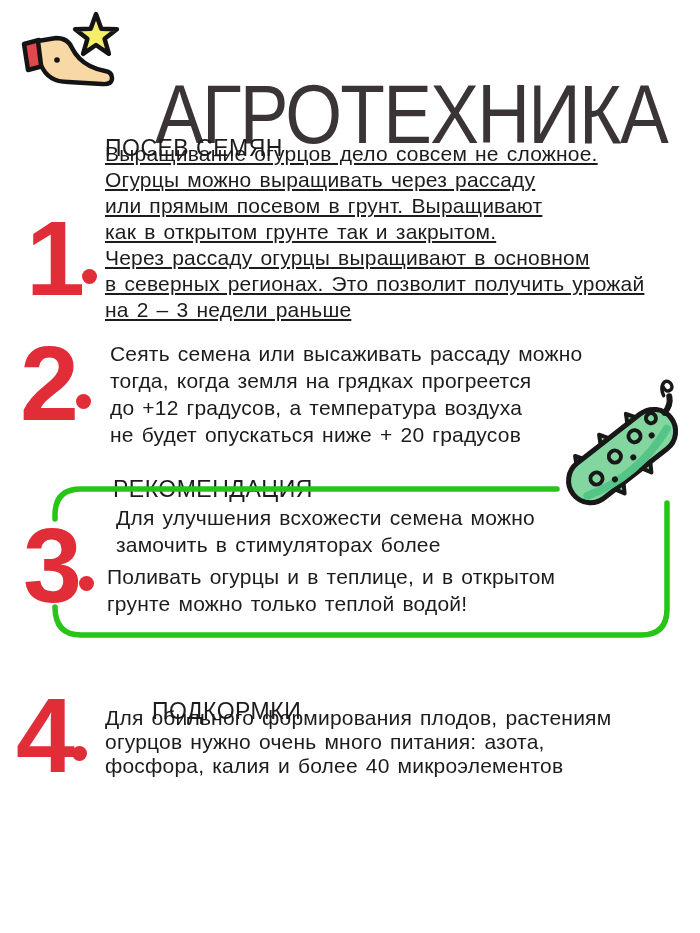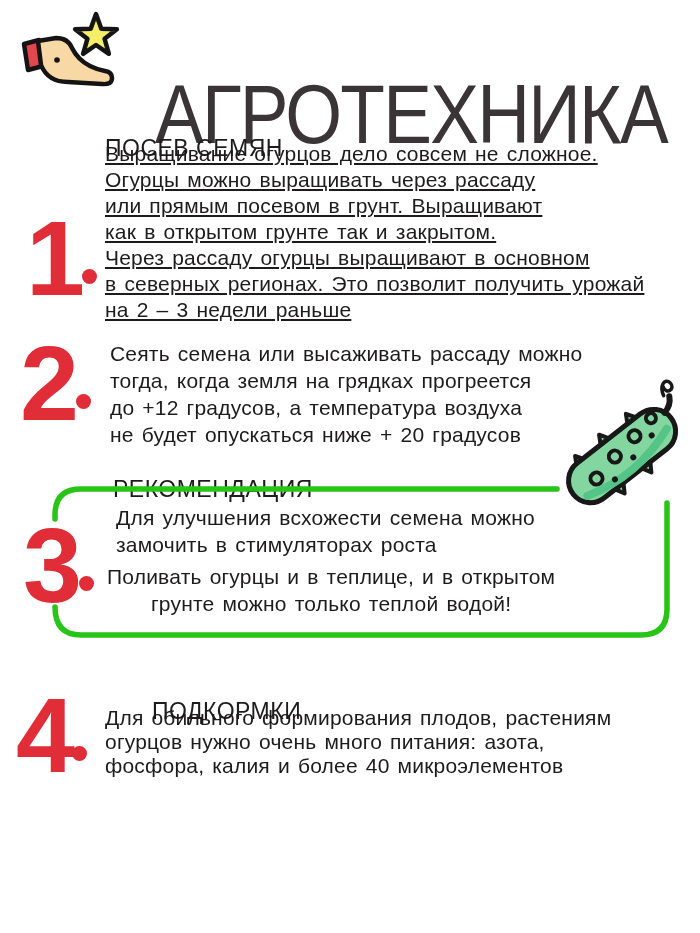--- a/index.html
+++ b/index.html
@@ -89,22 +89,22 @@
 <svg class="abs" style="left:40px;top:470px;" width="650" height="185" viewBox="0 0 650 185">
   <path d="M517 19 H41 Q15 19 15 45 V49" fill="none" stroke="#28c417" stroke-width="5.5" stroke-linecap="round"></path>
   <path d="M15 137 Q15 165 41 165 H601 Q627 165 627 139 V33" fill="none" stroke="#28c417" stroke-width="5.5" stroke-linecap="round"></path>
 </svg>
 
 <div class="abs num" style="left:23px;top:512px;">
   <span class="digit">3</span>
   <span class="dot"></span>
 </div>
 <div class="abs sec-body lh27" style="left:116px;top:504px;">Для улучшения всхожести семена можно
-замочить в стимуляторах роста</div>
-<div class="abs sec-body lh27" style="left:107px;top:563px;text-align:center;">Поливать огурцы и в теплице, и в открытом
+замочить в стимуляторах более</div>
+<div class="abs sec-body lh27" style="left:107px;top:563px;">Поливать огурцы и в теплице, и в открытом
 грунте можно только теплой водой!</div>
 
 <svg class="abs" style="left:552px;top:374px;" width="150" height="150" viewBox="0 0 150 150">
   <g transform="rotate(-38 72 78)">
 
     <path d="M26 60 l5 -9 5 8" fill="#83d6a0" stroke="#181818" stroke-width="4" stroke-linejoin="round"></path>
     <path d="M58 58 l5 -9 5 8" fill="#83d6a0" stroke="#181818" stroke-width="4" stroke-linejoin="round"></path>
     <path d="M92 58 l5 -9 5 8" fill="#83d6a0" stroke="#181818" stroke-width="4" stroke-linejoin="round"></path>
     <path d="M42 102 l5 9 5 -8" fill="#83d6a0" stroke="#181818" stroke-width="4" stroke-linejoin="round"></path>
     <path d="M76 102 l5 9 5 -8" fill="#83d6a0" stroke="#181818" stroke-width="4" stroke-linejoin="round"></path>

